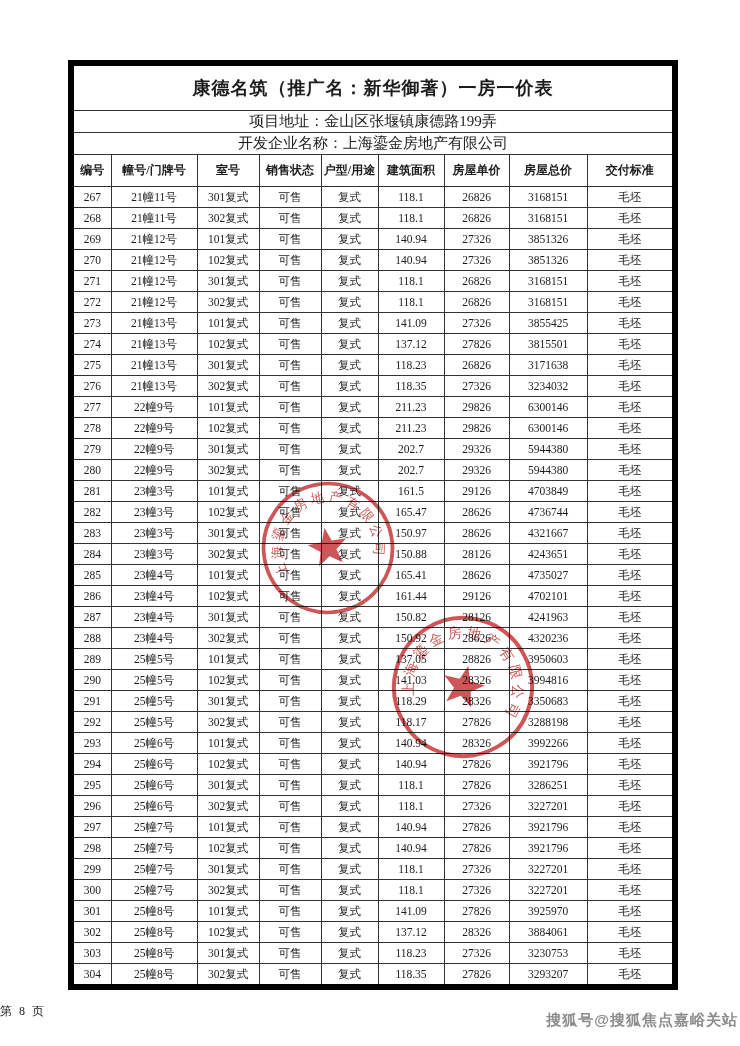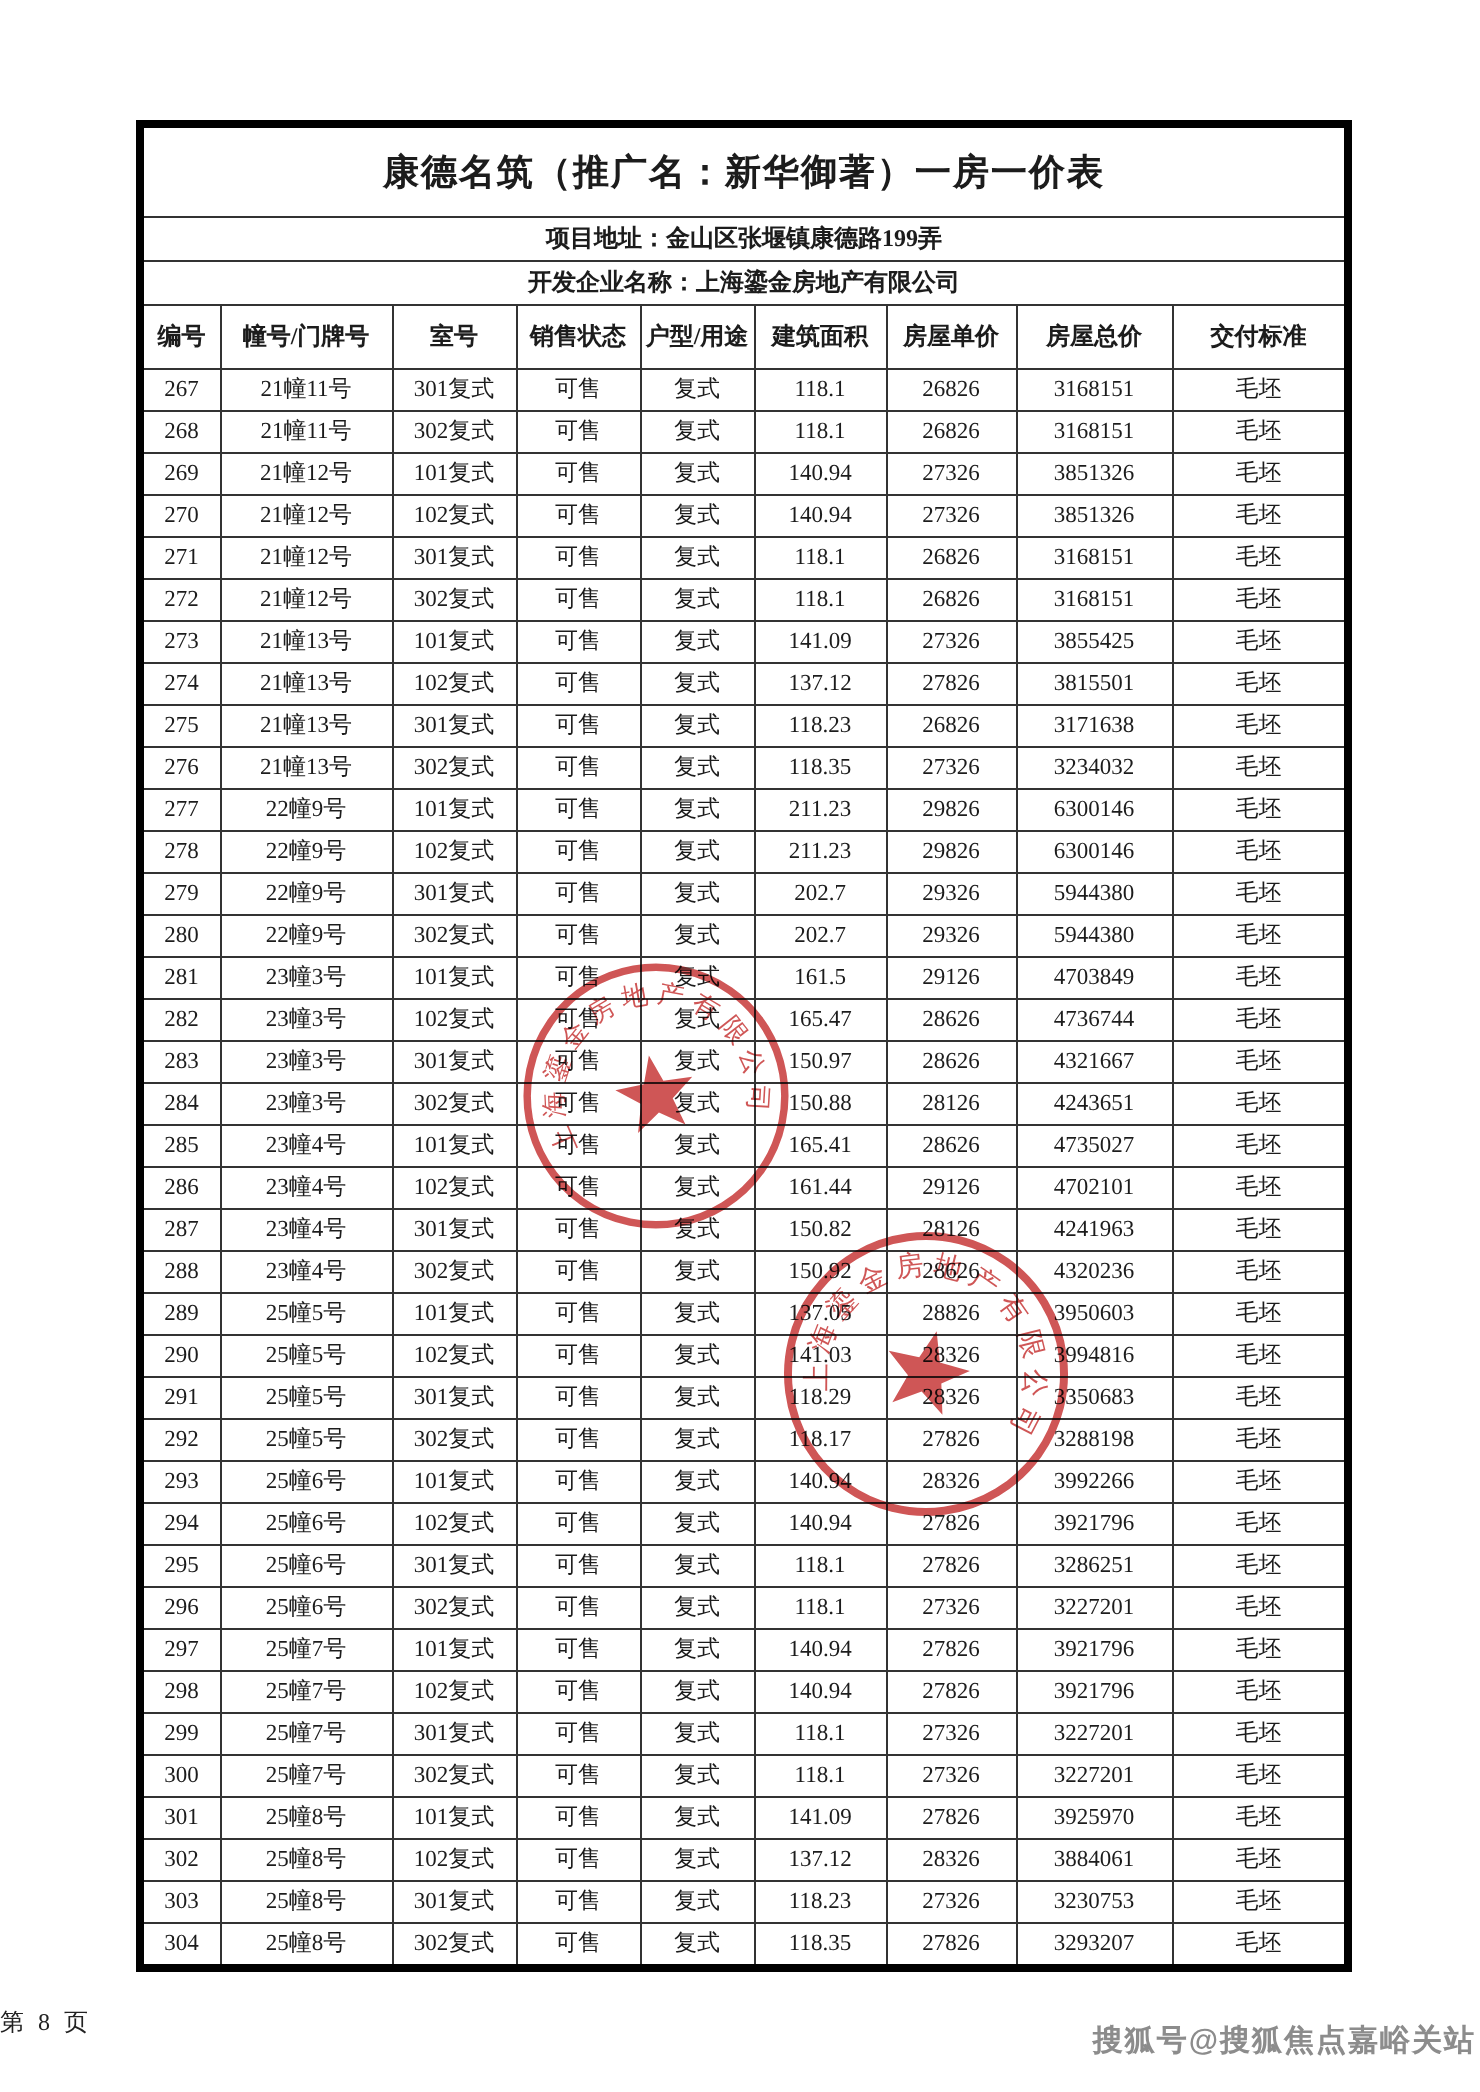--- a/index.html
+++ b/index.html
@@ -4,28 +4,28 @@
 <style>
   html,body{margin:0;padding:0;background:#e9e9e9;}
   .page{
     position:relative;width:740px;height:1046px;background:#ffffff;
     font-family:"Liberation Serif","DejaVu Serif",serif;color:#1c1c1c;
     overflow:hidden;margin:0 auto;box-shadow:0 0 4px rgba(0,0,0,.25);
   }
   table.price{
     position:absolute;left:68px;top:60px;width:604px;
     border-collapse:collapse;table-layout:fixed;
-    border:4px solid #000000;
+    border:6px solid #000000;
   }
   table.price th,table.price td{
     border:1px solid #333;text-align:center;vertical-align:middle;
     padding:0;overflow:hidden;white-space:nowrap;
   }
   th.title{height:44px;font-size:18px;font-weight:bold;letter-spacing:1px;}
-  th.info{height:21px;font-size:12px;font-weight:700;}
+  th.info{height:21px;font-size:15px;font-weight:400;}
   tr.colhead th{height:31px;font-size:12px;font-weight:bold;}
   tbody td{height:20px;font-size:11.5px;line-height:20px;}
   .footer{
     position:absolute;left:0;right:0;bottom:26px;text-align:left;
     font-size:12px;letter-spacing:2px;color:#222;
   }
   .stamp{
     position:absolute;mix-blend-mode:multiply;opacity:.82;pointer-events:none;
   }
   .stamp1{left:258px;top:478px;transform:rotate(-10deg);}

